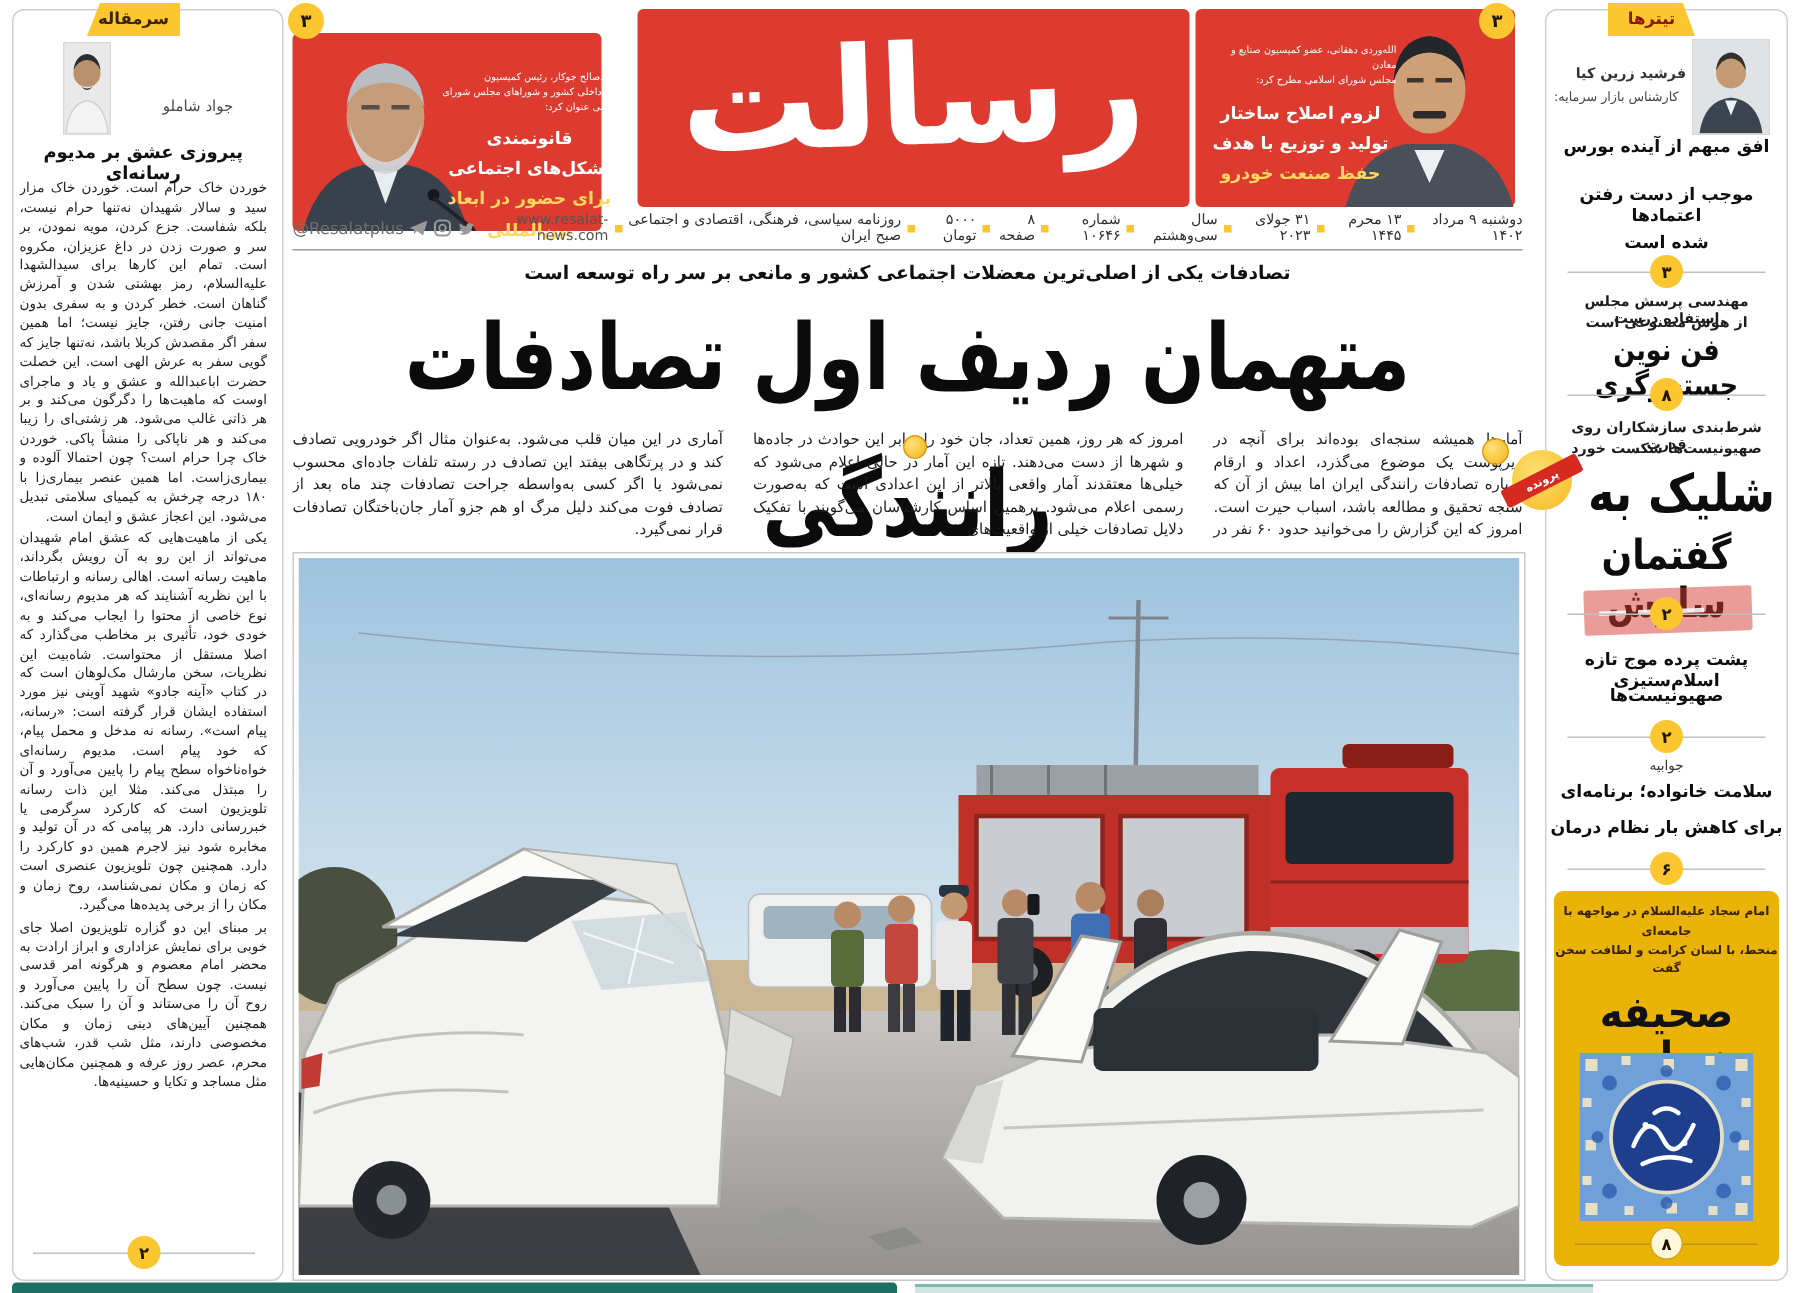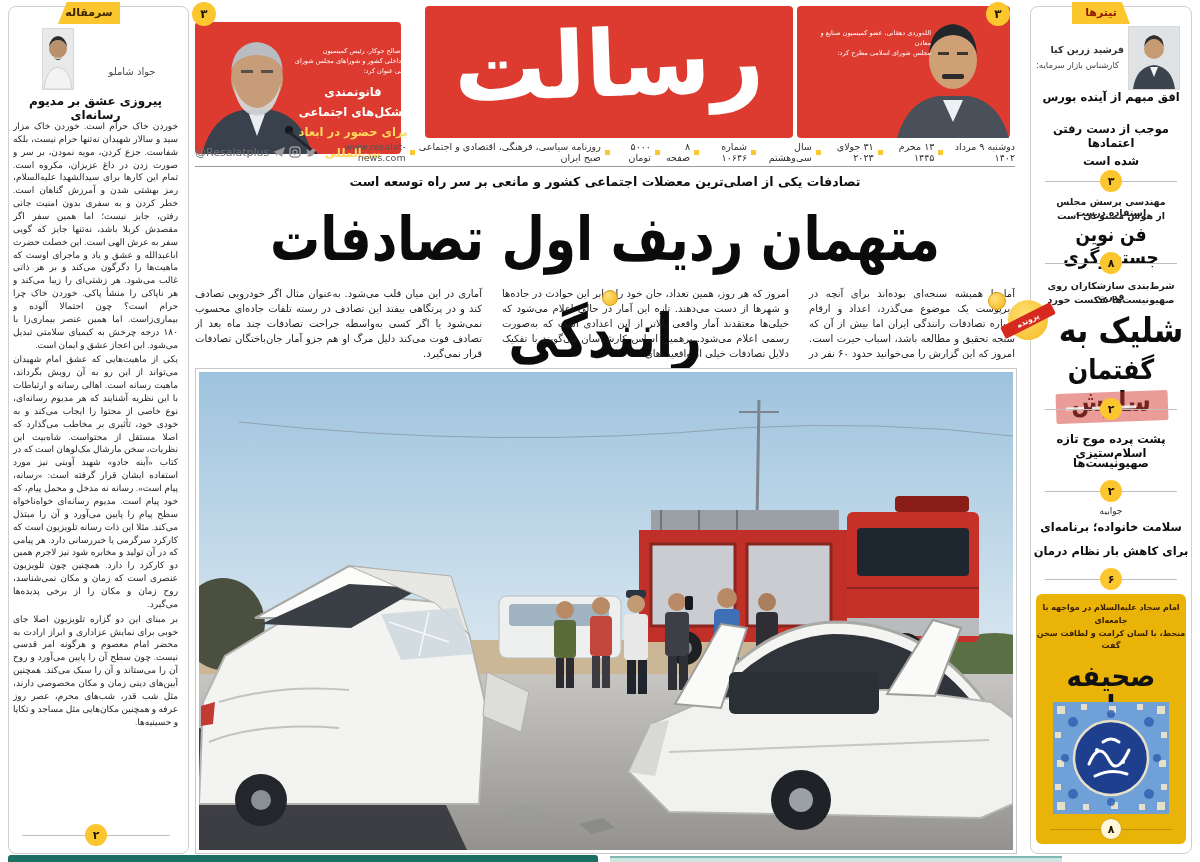--- a/index.html
+++ b/index.html
@@ -102,21 +102,21 @@
   <svg width="30" height="60" viewBox="0 0 30 60">
     <rect width="30" height="60" fill="#e9e9e9"></rect>
     <circle cx="15" cy="20" r="9" fill="#b9916d"></circle>
     <path d="M6,18 Q7,8 15,7 Q23,8 24,18 Q21,11 15,11 Q9,11 6,18" fill="#2d2d2d"></path>
     <path d="M9,25 Q12,31 15,31 Q18,31 21,25 Q19,30 15,30 Q11,30 9,25" fill="#3a3a3a"></path>
     <path d="M1,60 Q3,40 15,38 Q27,40 29,60 Z" fill="#f3f3f3" stroke="#d0d0d0"></path>
   </svg>
 </div>
 <div class="abs" id="edit-author" style="left:80px; top:66px; width:104px;text-align:center;">جواد شاملو</div>
 <div class="abs" id="edit-title" style="left:12px; top:94px; width:167px;">پیروزی عشق بر مدیوم رسانه‌ای</div>
-<div class="abs" id="edit-body" style="left:13px; top:120px; width:165px; height:704px;font-family:Liberation Serif, serif;">
+<div class="abs" id="edit-body" style="left:13px; top:120px; width:165px; height:704px;">
   <p>خوردن خاک حرام است. خوردن خاک مزار سید و سالار شهیدان نه‌تنها حرام نیست، بلکه شفاست. جزع کردن، مویه نمودن، بر سر و صورت زدن در داغ عزیزان، مکروه است. تمام این کارها برای سیدالشهدا علیه‌السلام، رمز بهشتی شدن و آمرزش گناهان است. خطر کردن و به سفری بدون امنیت جانی رفتن، جایز نیست؛ اما همین سفر اگر مقصدش کربلا باشد، نه‌تنها جایز که گویی سفر به عرش الهی است. این خصلت حضرت اباعبدالله و عشق و یاد و ماجرای اوست که ماهیت‌ها را دگرگون می‌کند و بر هر ذاتی غالب می‌شود. هر زشتی‌ای را زیبا می‌کند و هر ناپاکی را منشأ پاکی. خوردن خاک چرا حرام است؟ چون احتمالا آلوده و بیماری‌زاست. اما همین عنصر بیماری‌زا با ۱۸۰ درجه چرخش به کیمیای سلامتی تبدیل می‌شود. این اعجاز عشق و ایمان است.</p>
   <p>یکی از ماهیت‌هایی که عشق امام شهیدان می‌تواند از این رو به آن رویش بگرداند، ماهیت رسانه است. اهالی رسانه و ارتباطات با این نظریه آشنایند که هر مدیوم رسانه‌ای، نوع خاصی از محتوا را ایجاب می‌کند و به خودی خود، تأثیری بر مخاطب می‌گذارد که اصلا مستقل از محتواست. شاه‌بیت این نظریات، سخن مارشال مک‌لوهان است که در کتاب «آینه جادو» شهید آوینی نیز مورد استفاده ایشان قرار گرفته است: «رسانه، پیام است». رسانه نه مدخل و محمل پیام، که خود پیام است. مدیوم رسانه‌ای خواه‌ناخواه سطح پیام را پایین می‌آورد و آن را مبتذل می‌کند. مثلا این ذات رسانه تلویزیون است که کارکرد سرگرمی یا خبررسانی دارد. هر پیامی که در آن تولید و مخابره شود نیز لاجرم همین دو کارکرد را دارد. همچنین چون تلویزیون عنصری است که زمان و مکان نمی‌شناسد، روح زمان و مکان را از برخی پدیده‌ها می‌گیرد.</p>
   <p>بر مبنای این دو گزاره تلویزیون اصلا جای خوبی برای نمایش عزاداری و ابراز ارادت به محضر امام معصوم و هرگونه امر قدسی نیست. چون سطح آن را پایین می‌آورد و روح آن را می‌ستاند و آن را سبک می‌کند. همچنین آیین‌های دینی زمان و مکان مخصوصی دارند، مثل شب قدر، شب‌های محرم، عصر روز عرفه و همچنین مکان‌هایی مثل مساجد و تکایا و حسینیه‌ها.</p>
 </div>
 <div class="abs divcirc" style="left:22px; top:824px; width:148px;">
   <span class="cb">۲</span>
 </div>
 
 <div class="abs red-box" style="left:195px; top:6px; width:206px; height:132px;margin-top:16px;">
   <svg class="abs" style="left:2px; top:8px;" width="120" height="124" viewBox="0 0 120 124">
@@ -152,20 +152,25 @@
     <polygon points="46,86 66,86 56,108" fill="#eef1f4"></polygon>
     <ellipse cx="56" cy="46" rx="24" ry="29" fill="#cf9f76"></ellipse>
     <path d="M32,40 Q34,12 56,10 Q78,12 80,40 Q74,22 56,21 Q38,22 32,40" fill="#23262a"></path>
     <rect x="45" y="60" width="22" height="5" rx="2" fill="#2c2c2c"></rect>
     <rect x="41" y="38" width="11" height="3" fill="#3c362f"></rect>
     <rect x="60" y="38" width="11" height="3" fill="#3c362f"></rect>
   </svg>
   <div class="abs" style="left:6px; top:22px; width:128px;">
     <div class="promo-kicker">الله‌وردی دهقانی، عضو کمیسیون صنایع و معادن</div>
     <div class="promo-kicker">مجلس شورای اسلامی مطرح کرد:</div>
+    <div class="promo-title" style="margin-top:7px;">
+      <div>لزوم اصلاح ساختار</div>
+      <div>تولید و توزیع با هدف</div>
+      <div class="yl">حفظ صنعت خودرو</div>
+    </div>
   </div>
 </div>
 <div class="abs page-badge" style="left:986px; top:2px;">۳</div>
 
 <div class="abs" id="dateline" style="left:195px; top:141px; width:820px; height:22px;">
   <span>دوشنبه ۹ مرداد ۱۴۰۲</span>
     <span class="bullet"></span>
   <span>۱۳ محرم ۱۴۴۵</span>
     <span class="bullet"></span>
   <span>۳۱ جولای ۲۰۲۳</span>

